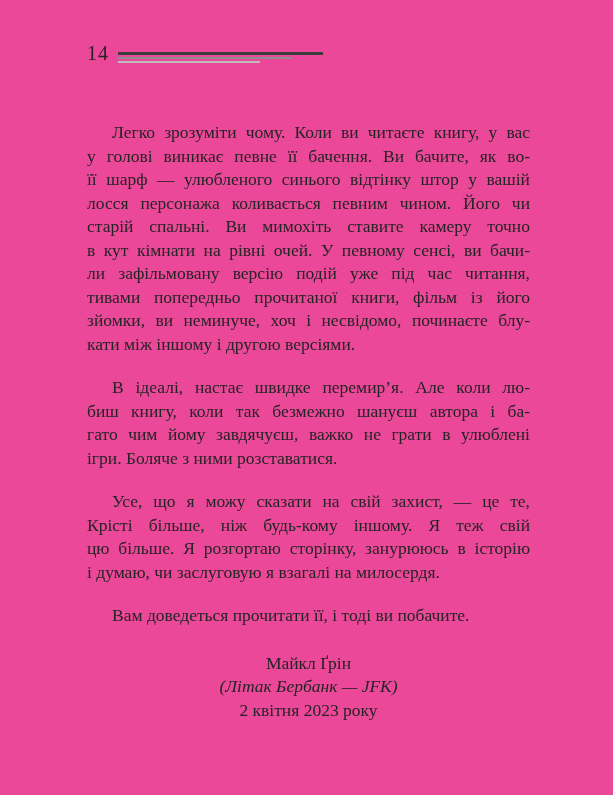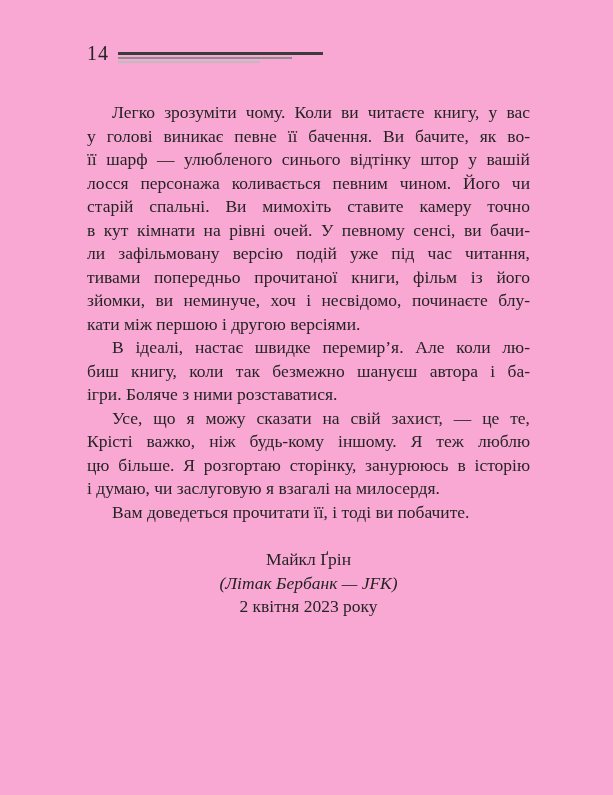--- a/index.html
+++ b/index.html
@@ -1,20 +1,20 @@
 <!DOCTYPE html>
 <html><head>
 <meta charset="utf-8">
 <style>
   html, body { margin: 0; padding: 0; background: #e8e8e8; }
   .page {
     position: relative;
     width: 613px;
     height: 795px;
-    background: #f9a8d4;
+    background: #ec4899;
     font-family: "Liberation Serif", "DejaVu Serif", serif;
     color: #242424;
     overflow: hidden;
   }
   .pagenum {
     position: absolute;
     left: 87px;
     top: 42px;
     font-size: 20px;
     letter-spacing: 1px;
@@ -34,21 +34,21 @@
   }
   .para { margin: 0; }
   .ln {
     text-align: justify;
     text-align-last: justify;
     height: 23.5px;
     overflow: hidden;
     white-space: normal;
   }
   .ln.last { text-align-last: left; }
-  .ln.indent { text-indent: 25px; }
+  .ln.indent { text-indent: 25px; margin-top: 20px; }
   .signature {
     margin-top: 24px;
     text-align: center;
     font-size: 17.5px;
     line-height: 23.5px;
   }
   .signature .route { font-style: italic; }
 </style>
 </head>
 <body>
@@ -68,32 +68,33 @@
     <div class="para">
       <div class="ln indent">Легко зрозуміти чому. Коли ви читаєте книгу, у вас</div>
       <div class="ln">у голові виникає певне її бачення. Ви бачите, як во-</div>
       <div class="ln">її шарф — улюбленого синього відтінку штор у вашій</div>
       <div class="ln">лосся персонажа коливається певним чином. Його чи</div>
       <div class="ln">старій спальні. Ви мимохіть ставите камеру точно</div>
       <div class="ln">в кут кімнати на рівні очей. У певному сенсі, ви бачи-</div>
       <div class="ln">ли зафільмовану версію подій уже під час читання,</div>
       <div class="ln">тивами попередньо прочитаної книги, фільм із його</div>
       <div class="ln">зйомки, ви неминуче, хоч і несвідомо, починаєте блу-</div>
-      <div class="ln last">кати між першою і другою версіями.</div>
+      <div class="ln last">кати між іншому і другою версіями.</div>
     </div>
 
     <div class="para">
       <div class="ln indent">В ідеалі, настає швидке перемир’я. Але коли лю-</div>
       <div class="ln">биш книгу, коли так безмежно шануєш автора і ба-</div>
+      <div class="ln">гато чим йому завдячуєш, важко не грати в улюблені</div>
       <div class="ln last">ігри. Боляче з ними розставатися.</div>
     </div>
 
     <div class="para">
       <div class="ln indent">Усе, що я можу сказати на свій захист, — це те,</div>
-      <div class="ln">Крісті важко, ніж будь-кому іншому. Я теж люблю</div>
+      <div class="ln">Крісті більше, ніж будь-кому іншому. Я теж свій</div>
       <div class="ln">цю більше. Я розгортаю сторінку, занурююсь в історію</div>
       <div class="ln last">і думаю, чи заслуговую я взагалі на милосердя.</div>
     </div>
 
     <div class="para">
       <div class="ln indent last">Вам доведеться прочитати її, і тоді ви побачите.</div>
     </div>
 
     <div class="signature">
       <div class="name">Майкл Ґрін</div>

